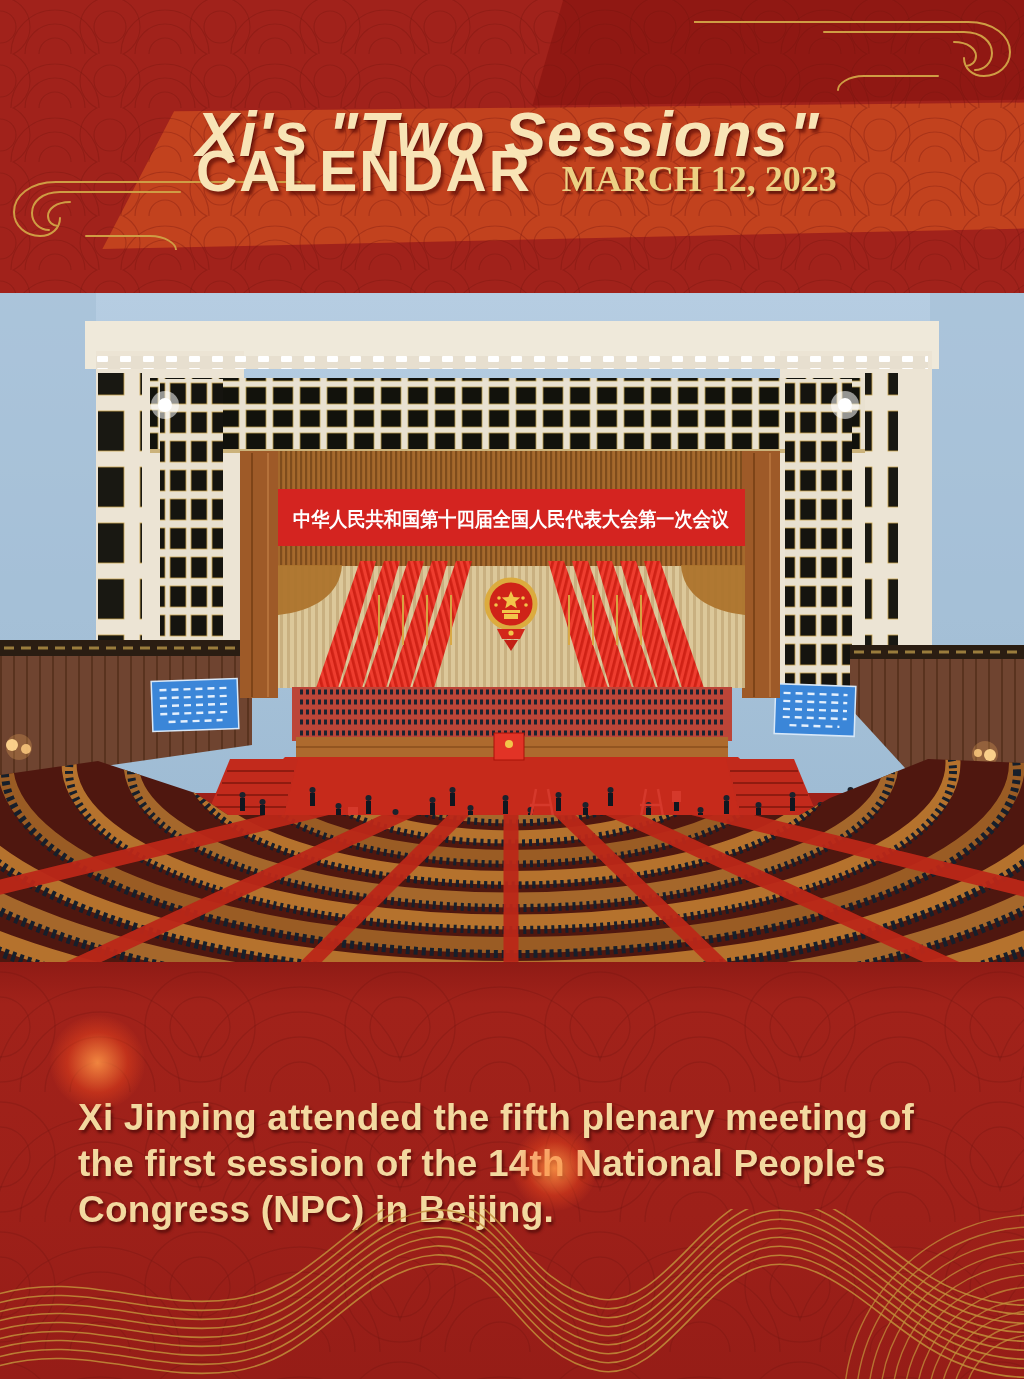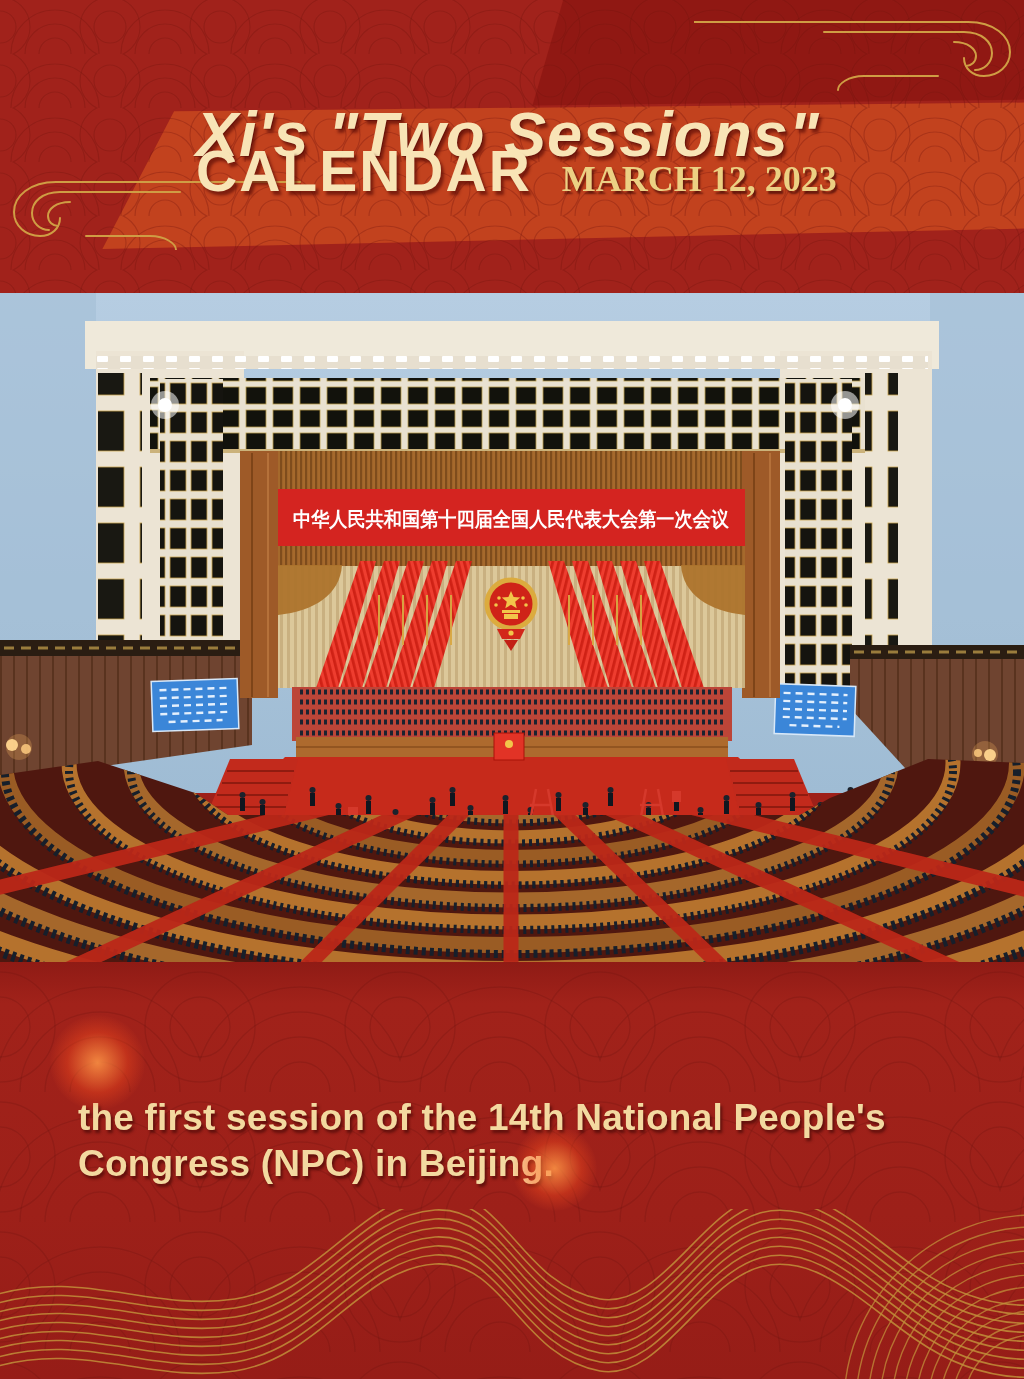--- a/index.html
+++ b/index.html
@@ -406,20 +406,21 @@
               <circle cx="200" cy="65" r="55"></circle>
           </g>
         </pattern>
       </defs>
       <rect width="1024" height="417" fill="url(#arch)"></rect>
     </svg>
 
   </section>
 
   <p class="caption">
+    <span style="display:block">Xi Jinping attended the fifth plenary meeting of</span>
     <span style="display:block">the first session of the 14th National People's</span>
     <span style="display:block">Congress (NPC) in Beijing.</span>
   </p>
   <div class="flare flare1"></div>
   <div class="flare flare2"></div>
 
   <svg class="decor" style="left:0;top:1209px" width="1024" height="170">
     <g fill="none" stroke="#c28f3a" stroke-width="1.6" opacity=".85">
       <path d="M-12,88 C80,58 150,103 235,90 C320,77 360,-12 435,-17 C505,-21 520,76 600,90 C660,100 700,3 760,-14 C815,-29 860,20 915,58 C955,86 995,98 1036,96"></path>
       <path d="M-12,97 C80,67 150,112 235,99 C320,86 360,-3 435,-8 C505,-12 520,85 600,99 C660,109 700,12 760,-5 C815,-20 860,29 915,67 C955,95 995,107 1036,105"></path>

